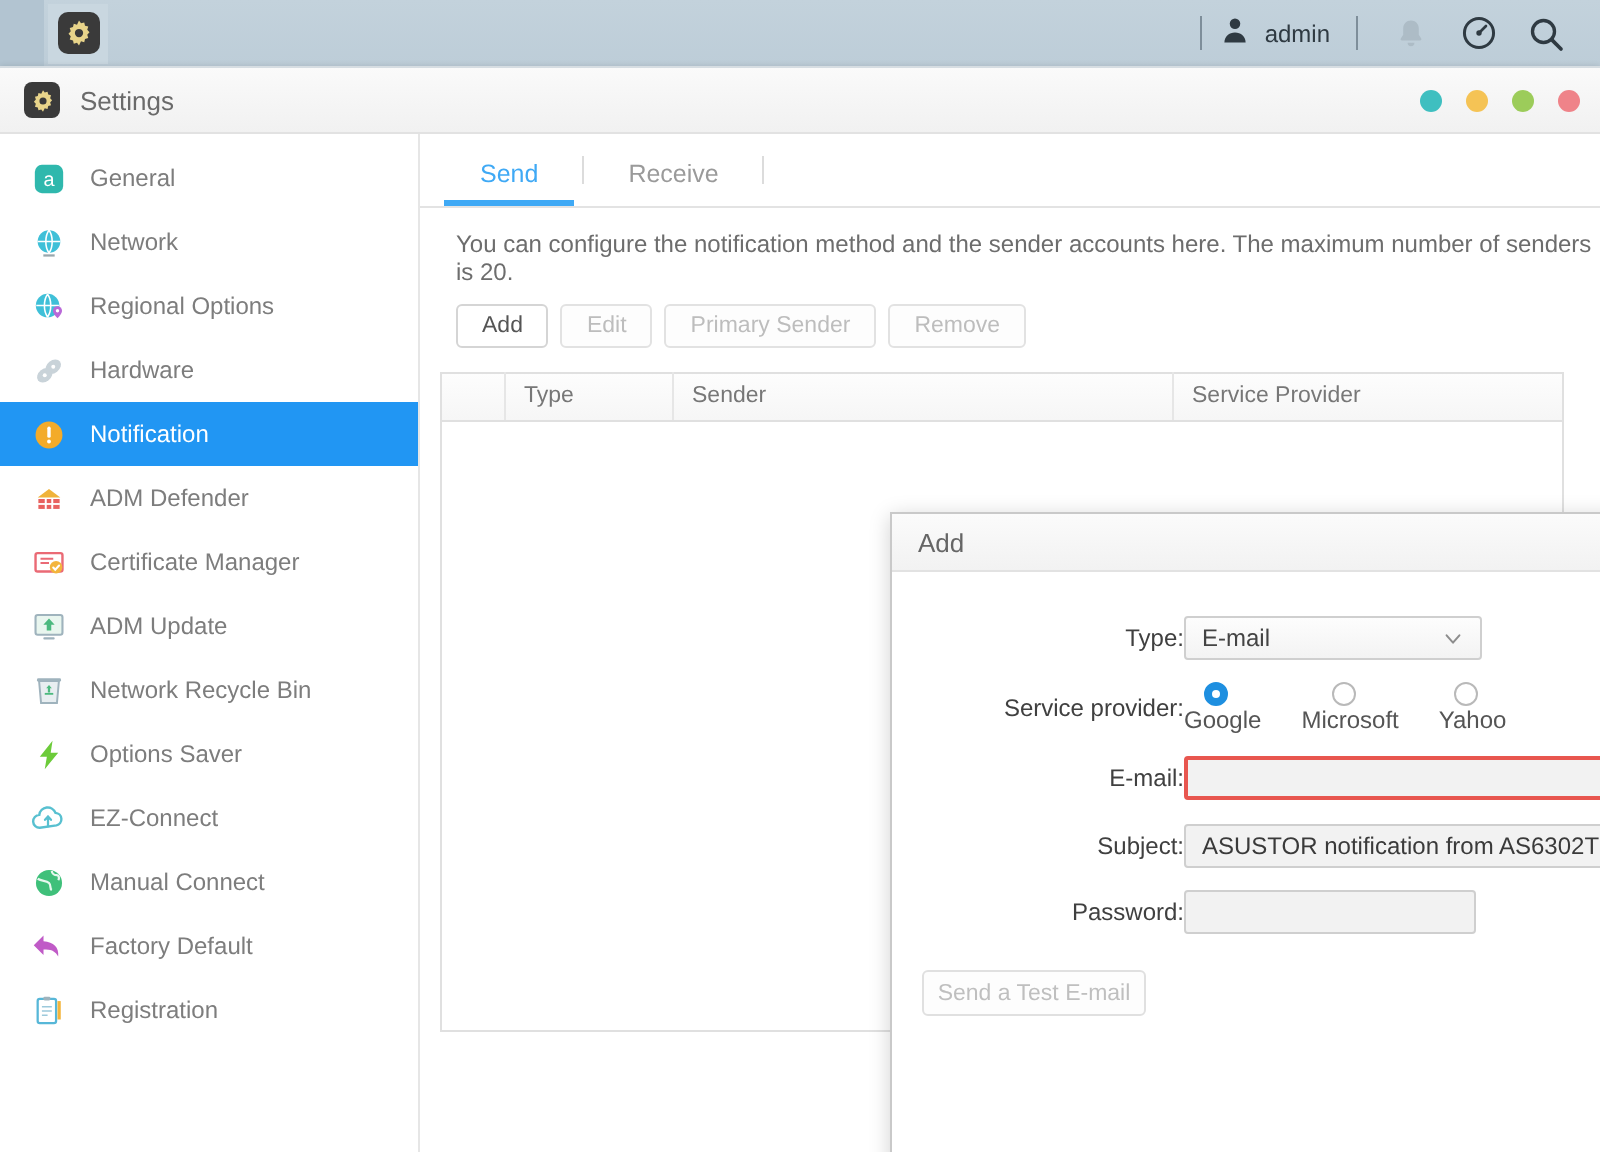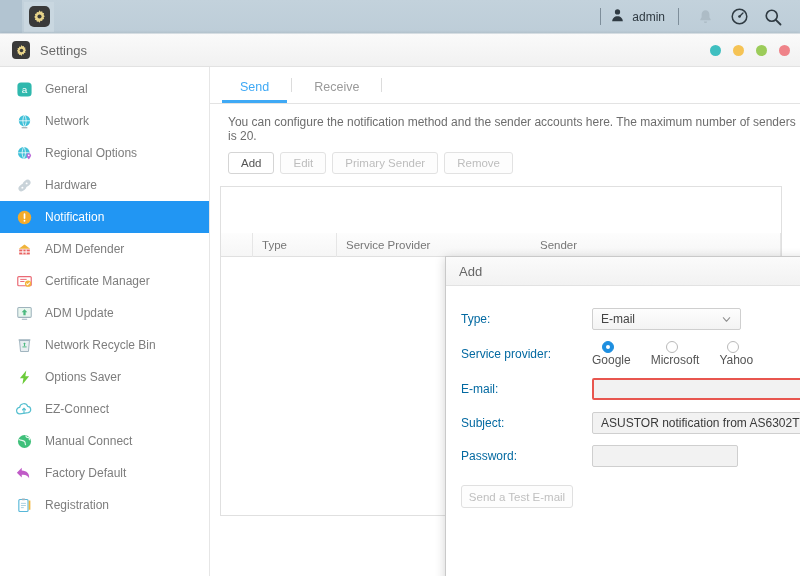--- a/index.html
+++ b/index.html
@@ -119,21 +119,21 @@
   }
   .tb-btn.disabled{color:#bdbdbd;border-color:#e2e2e2;background:#fdfdfd;}
 
   
   #table-wrap{
     margin:12px 18px 0 10px; border:1px solid #e0e0e0; background:#fff;
     height:330px;
   }
   #table-head{
     display:flex; height:24px; background:linear-gradient(180deg,#fdfdfd,#f6f6f6);
-    border-bottom:1px solid #e0e0e0; align-items:center;margin-top:46px;
+    border-bottom:1px solid #e0e0e0; align-items:flex-end;
   }
   .th{
     font-size:11.5px;color:#777;padding-left:9px;height:24px;
     display:flex;align-items:center;border-right:1px solid #e6e6e6;
   }
   .th.c0{width:32px;padding:0;}
   .th.c1{width:84px;}
   .th.c2{width:250px;}
   .th.c3{flex:1;border-right:none;}
 
@@ -147,21 +147,21 @@
     height:29px; background:linear-gradient(180deg,#fbfbfb,#f2f2f2);
     border-bottom:1px solid #e2e2e2;
     display:flex; align-items:center; padding-left:13px;
     font-size:13px; color:#666;
   }
   #modal-form{padding:22px 0 0 0;}
   .frow{
     display:flex; align-items:center; margin-bottom:11px; padding-left:15px;
   }
   .flabel{
-    width:131px; font-size:12px; color:#0369a1; flex:0 0 131px;
+    width:131px; font-size:12px; color:#404040; flex:0 0 131px;text-align:right;
   }
   .fselect{
     width:149px;height:22px;border:1px solid #cfcfcf;border-radius:2px;
     background:linear-gradient(180deg,#fdfdfd,#f3f3f3);
     display:flex;align-items:center;padding-left:8px;font-size:12px;color:#444;
     position:relative;
   }
   .fselect .chev{position:absolute;right:8px;top:5px;}
   .radios{display:flex;align-items:center;}
   .radio{display:flex;align-items:center;margin-right:20px;font-size:12px;color:#555;flex-direction:column;}
@@ -432,22 +432,22 @@
         <div class="tb-btn">Add</div>
         <div class="tb-btn disabled">Edit</div>
         <div class="tb-btn disabled">Primary Sender</div>
         <div class="tb-btn disabled">Remove</div>
       </div>
 
       <div id="table-wrap">
         <div id="table-head">
           <div class="th c0"></div>
           <div class="th c1">Type</div>
+          <div class="th c2">Sender</div>
           <div class="th c3">Service Provider</div>
-          <div class="th c2">Sender</div>
         </div>
         <div></div>
       </div>
 
       <div id="modal">
         <div id="modal-titlebar">
           <span>Add</span>
         </div>
 
         <div id="modal-form">

